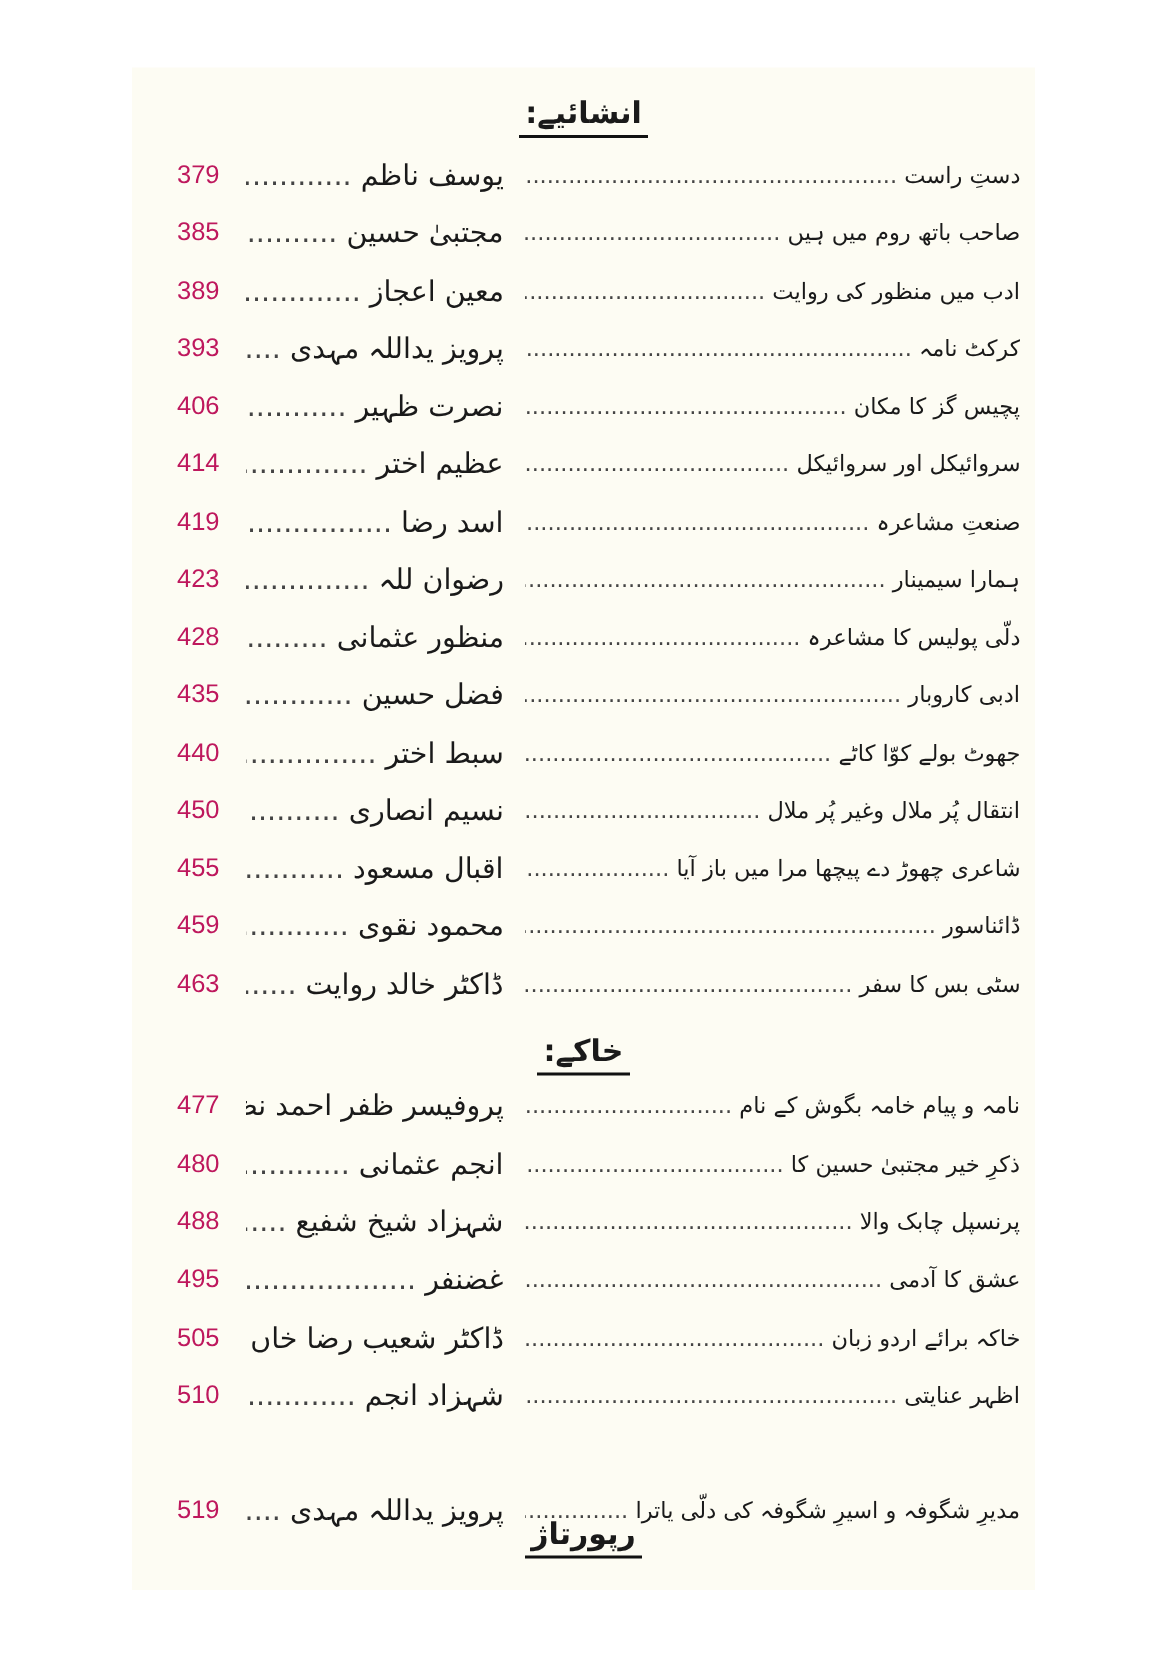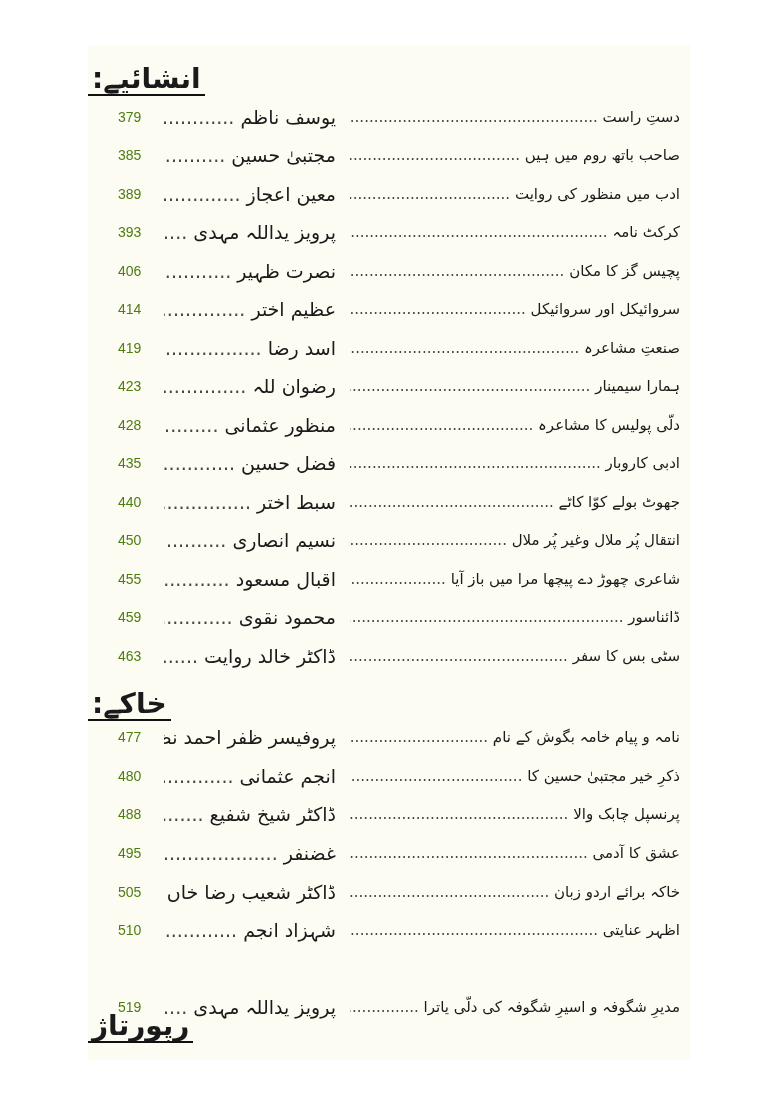--- a/index.html
+++ b/index.html
@@ -6,34 +6,34 @@
   body {
     width: 780px; height: 1108px; background: #ffffff;
     position: relative; overflow: hidden;
     font-family: "DejaVu Sans", sans-serif; color: #1a1a1a;
   }
   .paper {
     position: absolute; left: 88px; top: 45px; width: 602px; height: 1015px;
     background: #fdfcf3;
   }
   .heading {
-    position: absolute; left: 0; right: 0; text-align: left;
-    font-family: "DejaVu Sans", sans-serif; font-weight: bold; font-size: 28px;
+    position: absolute; left: 0; right: 0; text-align: center;
+    font-family: "DejaVu Sans", sans-serif; font-weight: bold; font-size: 20px;
     direction: rtl;
   }
   .heading span {
     display: inline-block; border-bottom: 2px solid #111; padding: 0 4px 2px 4px; line-height: 26px;
   }
   .row {
     position: absolute; left: 30px; width: 562px; height: 26px;
     direction: ltr;
   }
   .page-num {
     position: absolute; left: 0; top: 0; font-family: "Liberation Sans", sans-serif;
-    font-size: 14px; line-height: 26px; color: #4d7c0f;
+    font-size: 17px; line-height: 26px; color: #be185d;
   }
   .author {
     position: absolute; left: 46px; width: 172px; top: 0; height: 26px;
     direction: rtl; text-align: right; white-space: nowrap; overflow: hidden;
     font-size: 19px; line-height: 26px;
   }
   .author::after, .title::after {
     content: " ..................................................................................";
     color: #444; letter-spacing: 1px;
   }
@@ -133,21 +133,21 @@
       <span class="author">پروفیسر ظفر احمد نظامی</span>
       <span class="title">نامہ و پیام خامہ بگوش کے نام</span>
     </div>
   <div class="row" style="top:718px">
       <span class="page-num">480</span>
       <span class="author">انجم عثمانی</span>
       <span class="title">ذکرِ خیر مجتبیٰ حسین کا</span>
     </div>
   <div class="row" style="top:756px">
       <span class="page-num">488</span>
-      <span class="author">ڈاکٹر شیخ شفیع</span>
+      <span class="author">شہزاد شیخ شفیع</span>
       <span class="title">پرنسپل چابک والا</span>
     </div>
   <div class="row" style="top:795px">
       <span class="page-num">495</span>
       <span class="author">غضنفر</span>
       <span class="title">عشق کا آدمی</span>
     </div>
   <div class="row" style="top:834px">
       <span class="page-num">505</span>
       <span class="author">ڈاکٹر شعیب رضا خاں</span>

